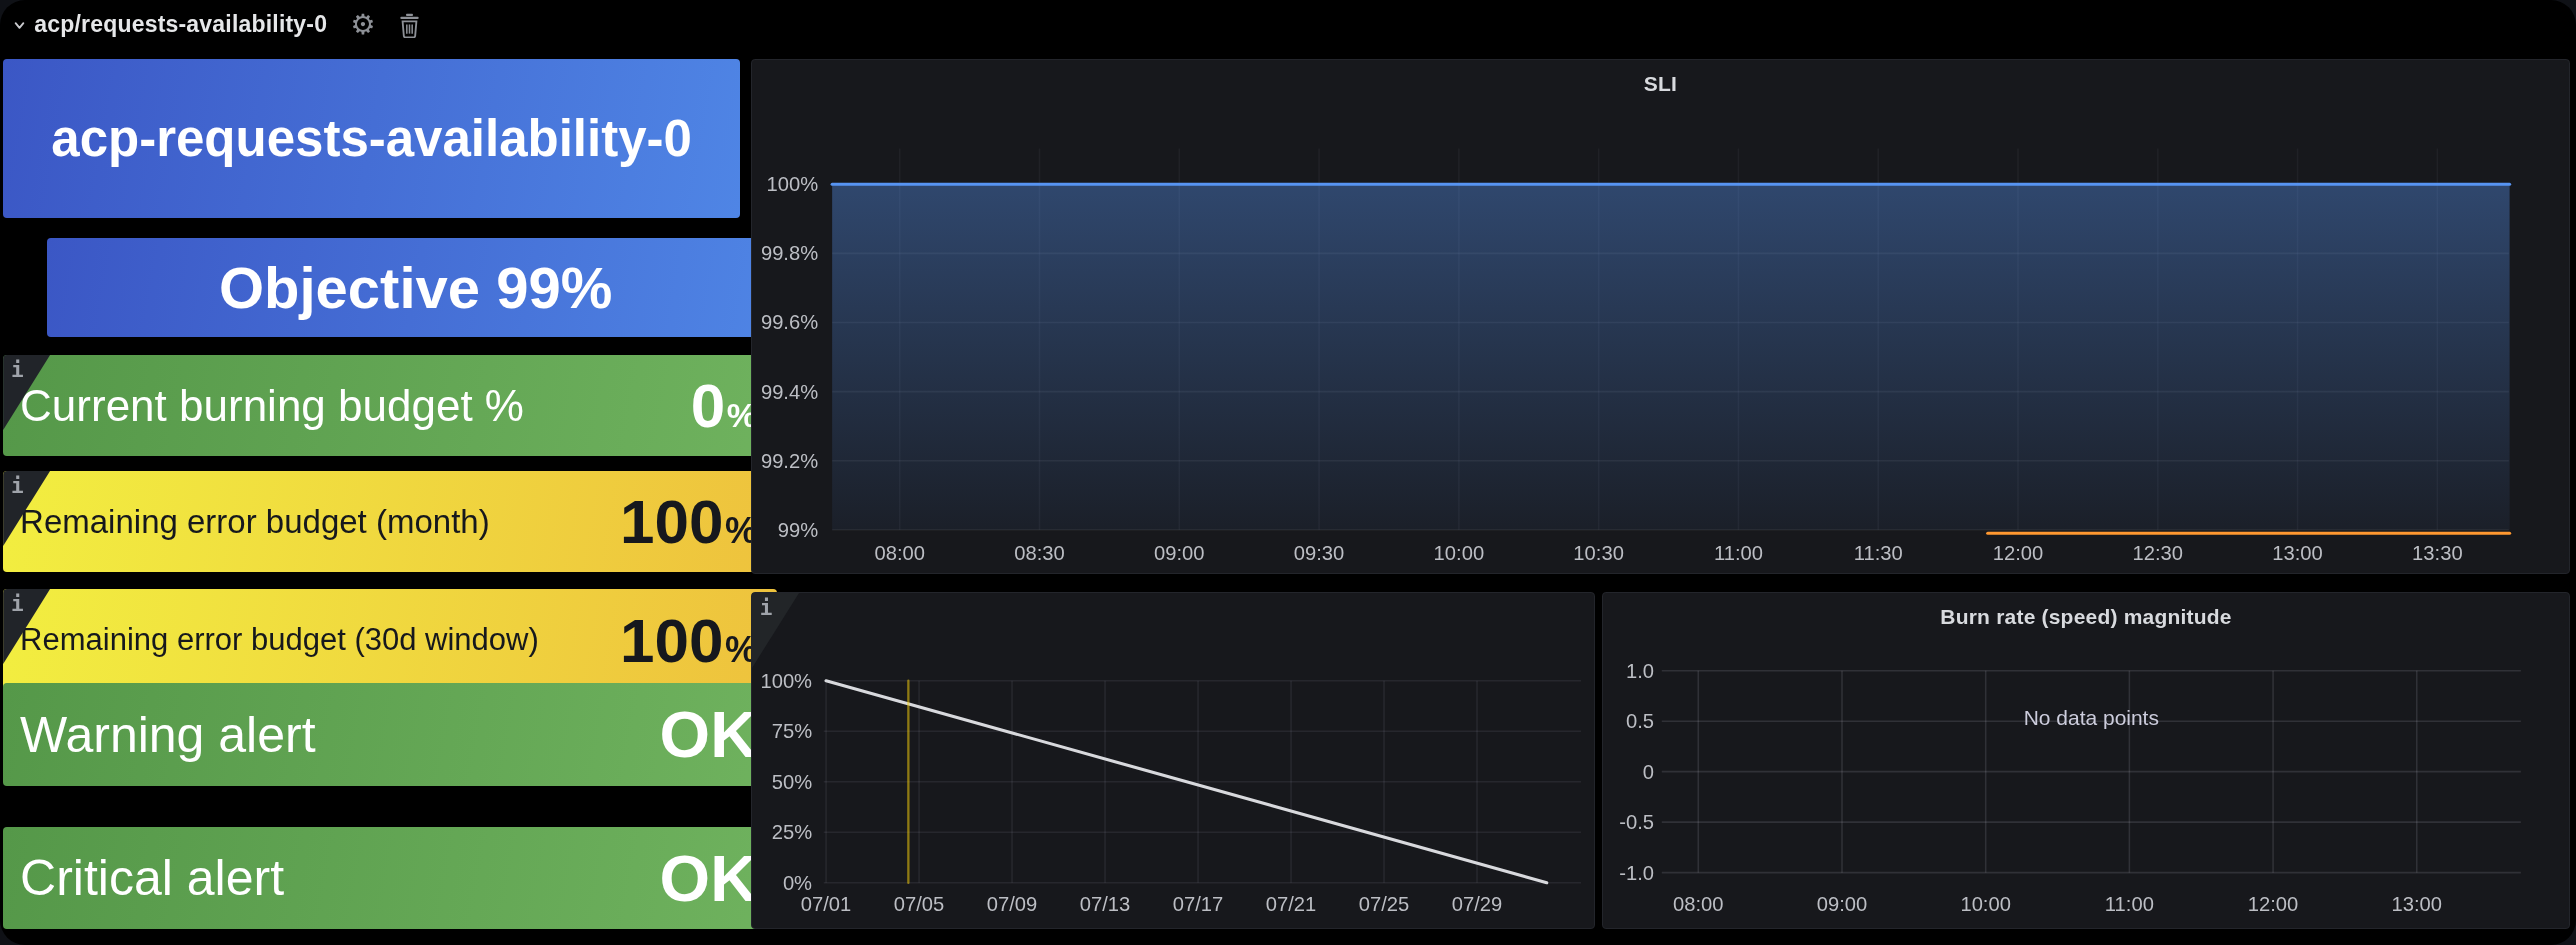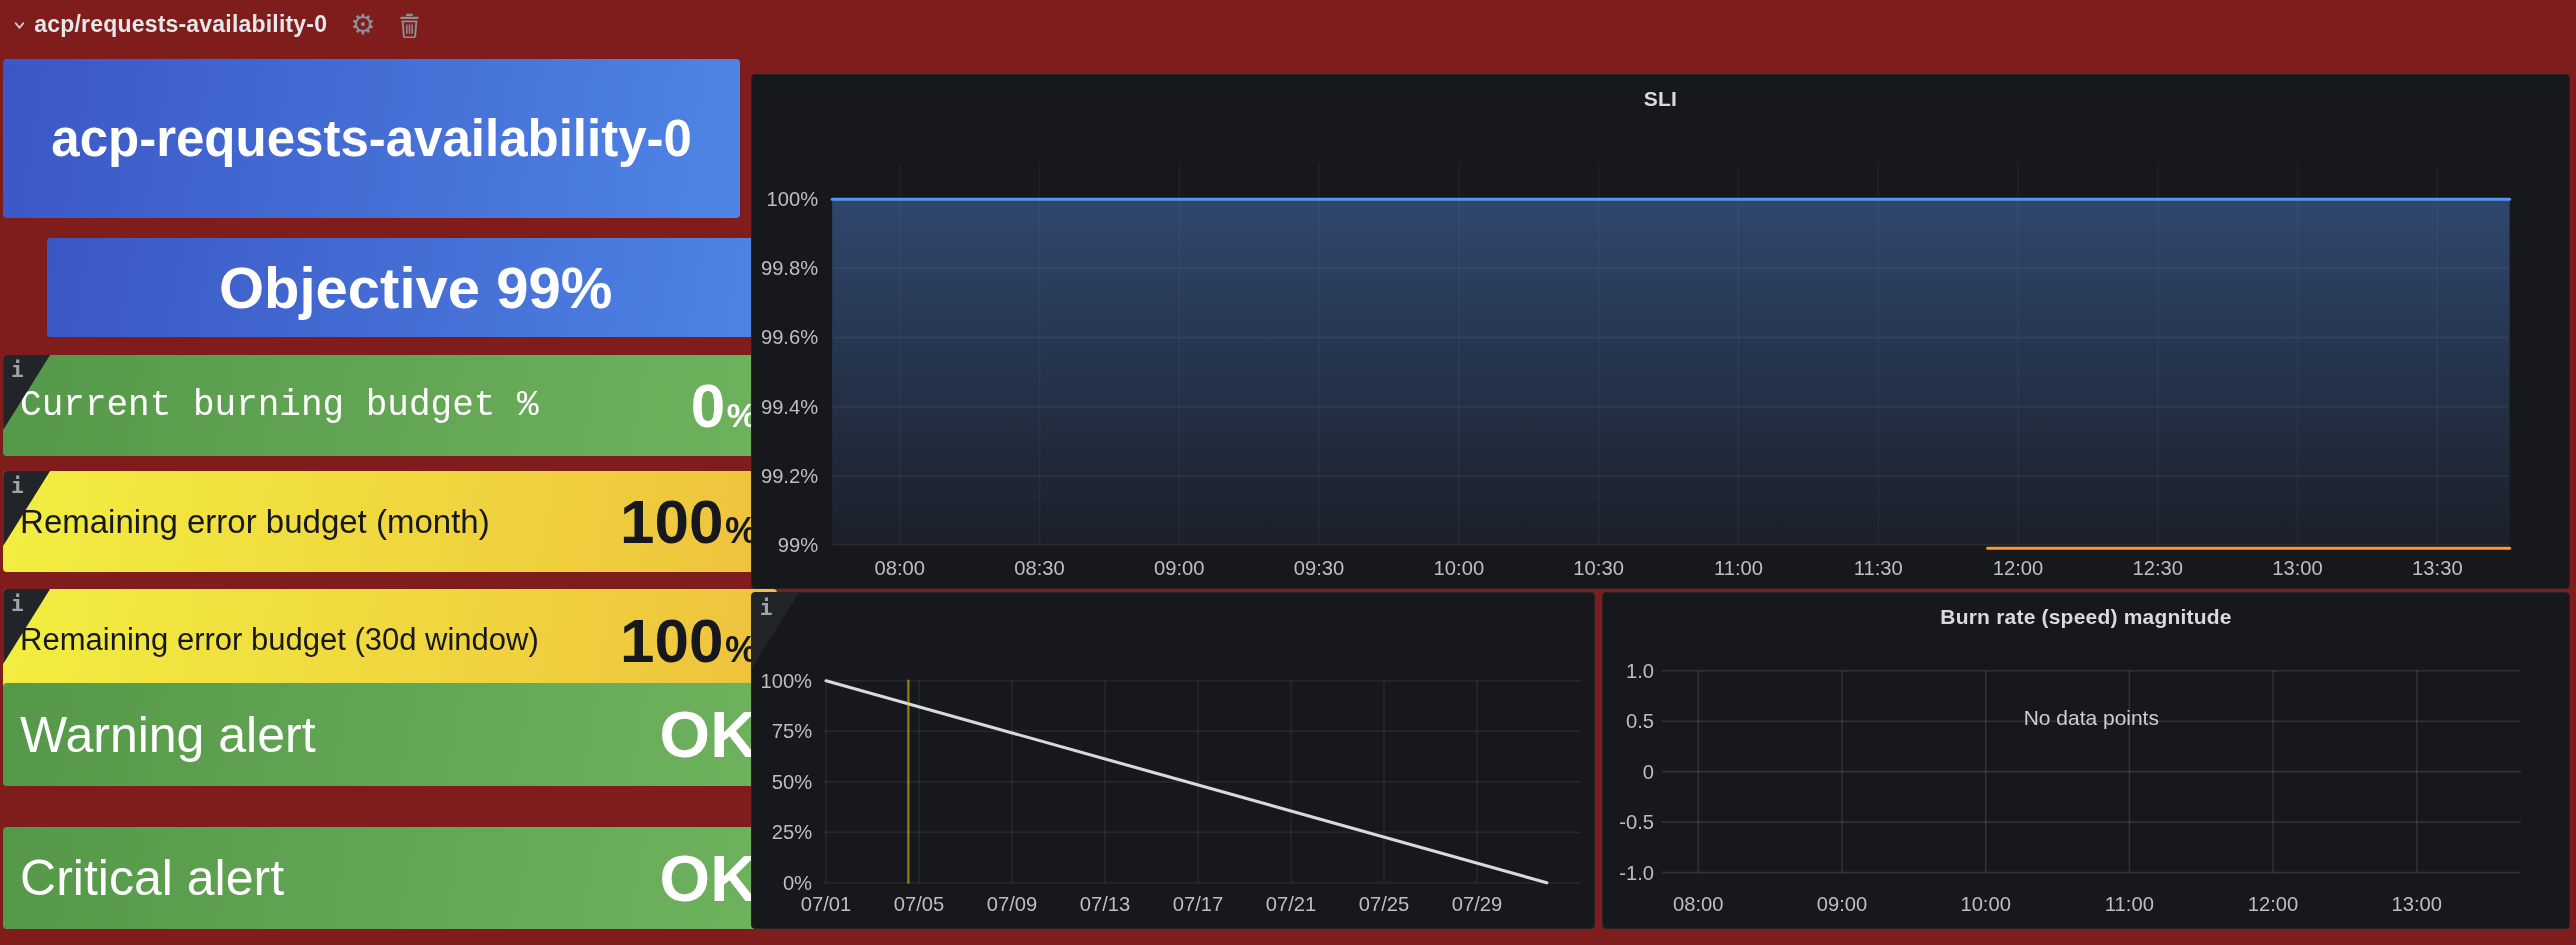--- a/index.html
+++ b/index.html
@@ -1,17 +1,17 @@
 <!DOCTYPE html>
 <html style="font-size:12.4px"><head>
 <meta charset="utf-8">
 <style>
   html,body{margin:0;padding:0;background:#0f1116;width:2576px;height:945px;overflow:hidden;
     font-family:"Liberation Sans","DejaVu Sans",sans-serif;-webkit-font-smoothing:antialiased;}
-  .page{position:absolute;inset:0;width:2576px;height:945px;background:#7f1d1d;}
+  .page{position:absolute;inset:0;width:2576px;height:945px;background:#000000;border-radius:25px;}
 
   
   .hdr{position:absolute;left:11px;top:7.8px;height:34px;display:flex;align-items:center;color:#e6e7e9;}
   .hdr .chev{width:17px;height:17px;margin-top:1.6px;}
   .row-title{font-size:23px;font-weight:700;margin-left:6.2px;letter-spacing:0.2px;cursor:pointer;}
   .hico{margin-left:23px;color:#8d9096;display:flex;align-items:center;cursor:pointer;}
   .gear{font-family:"DejaVu Sans",sans-serif;font-size:28px;line-height:28px;}
 
   
   .stat{position:absolute;left:3.1px;width:737px;border-radius:3.9px;display:flex;overflow:hidden;}
@@ -63,21 +63,21 @@
   </div>
 
   <div class="stat v-blue" style="top:238px;height:99px;margin-left:44px;">
     <div class="big" style="font-size:58px;">Objective 99%</div>
   </div>
 
   <div class="stat v-green kv t-light" style="top:355px;height:101px;">
     <span class="icorner">
         <i class="ig">i</i>
       </span>
-    <span class="lbl" style="font-size:36px;font-family:Liberation Mono, monospace;">Current burning budget %</span>
+    <span class="lbl" style="font-size:44px;">Current burning budget %</span>
     <span class="val" style="font-size:62px;">
         <span>0</span>
         <span class="sfx" style="font-size:34px;">%</span>
       </span>
   </div>
 
   <div class="stat v-yellow kv t-dark" style="top:471px;height:101px;">
     <span class="icorner">
         <i class="ig">i</i>
       </span>
@@ -102,21 +102,21 @@
   <div class="stat v-green kv t-light" style="top:683px;height:103px;">
     <span class="lbl" style="font-size:50px;">Warning alert</span>
     <span class="val" style="font-size:65px;">OK</span>
   </div>
 
   <div class="stat v-green kv t-light" style="top:827px;height:102px;text-align:right;">
     <span class="lbl" style="font-size:50px;">Critical alert</span>
     <span class="val" style="font-size:65px;">OK</span>
   </div>
 
-  <div class="panel" style="left:751px;top:74px;width:1819px;height:515px;">
+  <div class="panel" style="left:751px;top:59px;width:1819px;height:515px;">
     <div class="ptitle">SLI</div>
     <svg id="svg-sli" width="1816" height="511" viewBox="0 0 2336 658">
         <line x1="189" y1="114" x2="189" y2="605" stroke="rgba(204,204,220,0.055)" stroke-width="2"></line>
         <text x="189" y="644" text-anchor="middle" fill="#bcbec4" font-size="26">08:00</text>
         <line x1="369" y1="114" x2="369" y2="605" stroke="rgba(204,204,220,0.055)" stroke-width="2"></line>
         <text x="369" y="644" text-anchor="middle" fill="#bcbec4" font-size="26">08:30</text>
         <line x1="549" y1="114" x2="549" y2="605" stroke="rgba(204,204,220,0.055)" stroke-width="2"></line>
         <text x="549" y="644" text-anchor="middle" fill="#bcbec4" font-size="26">09:00</text>
         <line x1="729" y1="114" x2="729" y2="605" stroke="rgba(204,204,220,0.055)" stroke-width="2"></line>
         <text x="729" y="644" text-anchor="middle" fill="#bcbec4" font-size="26">09:30</text>

